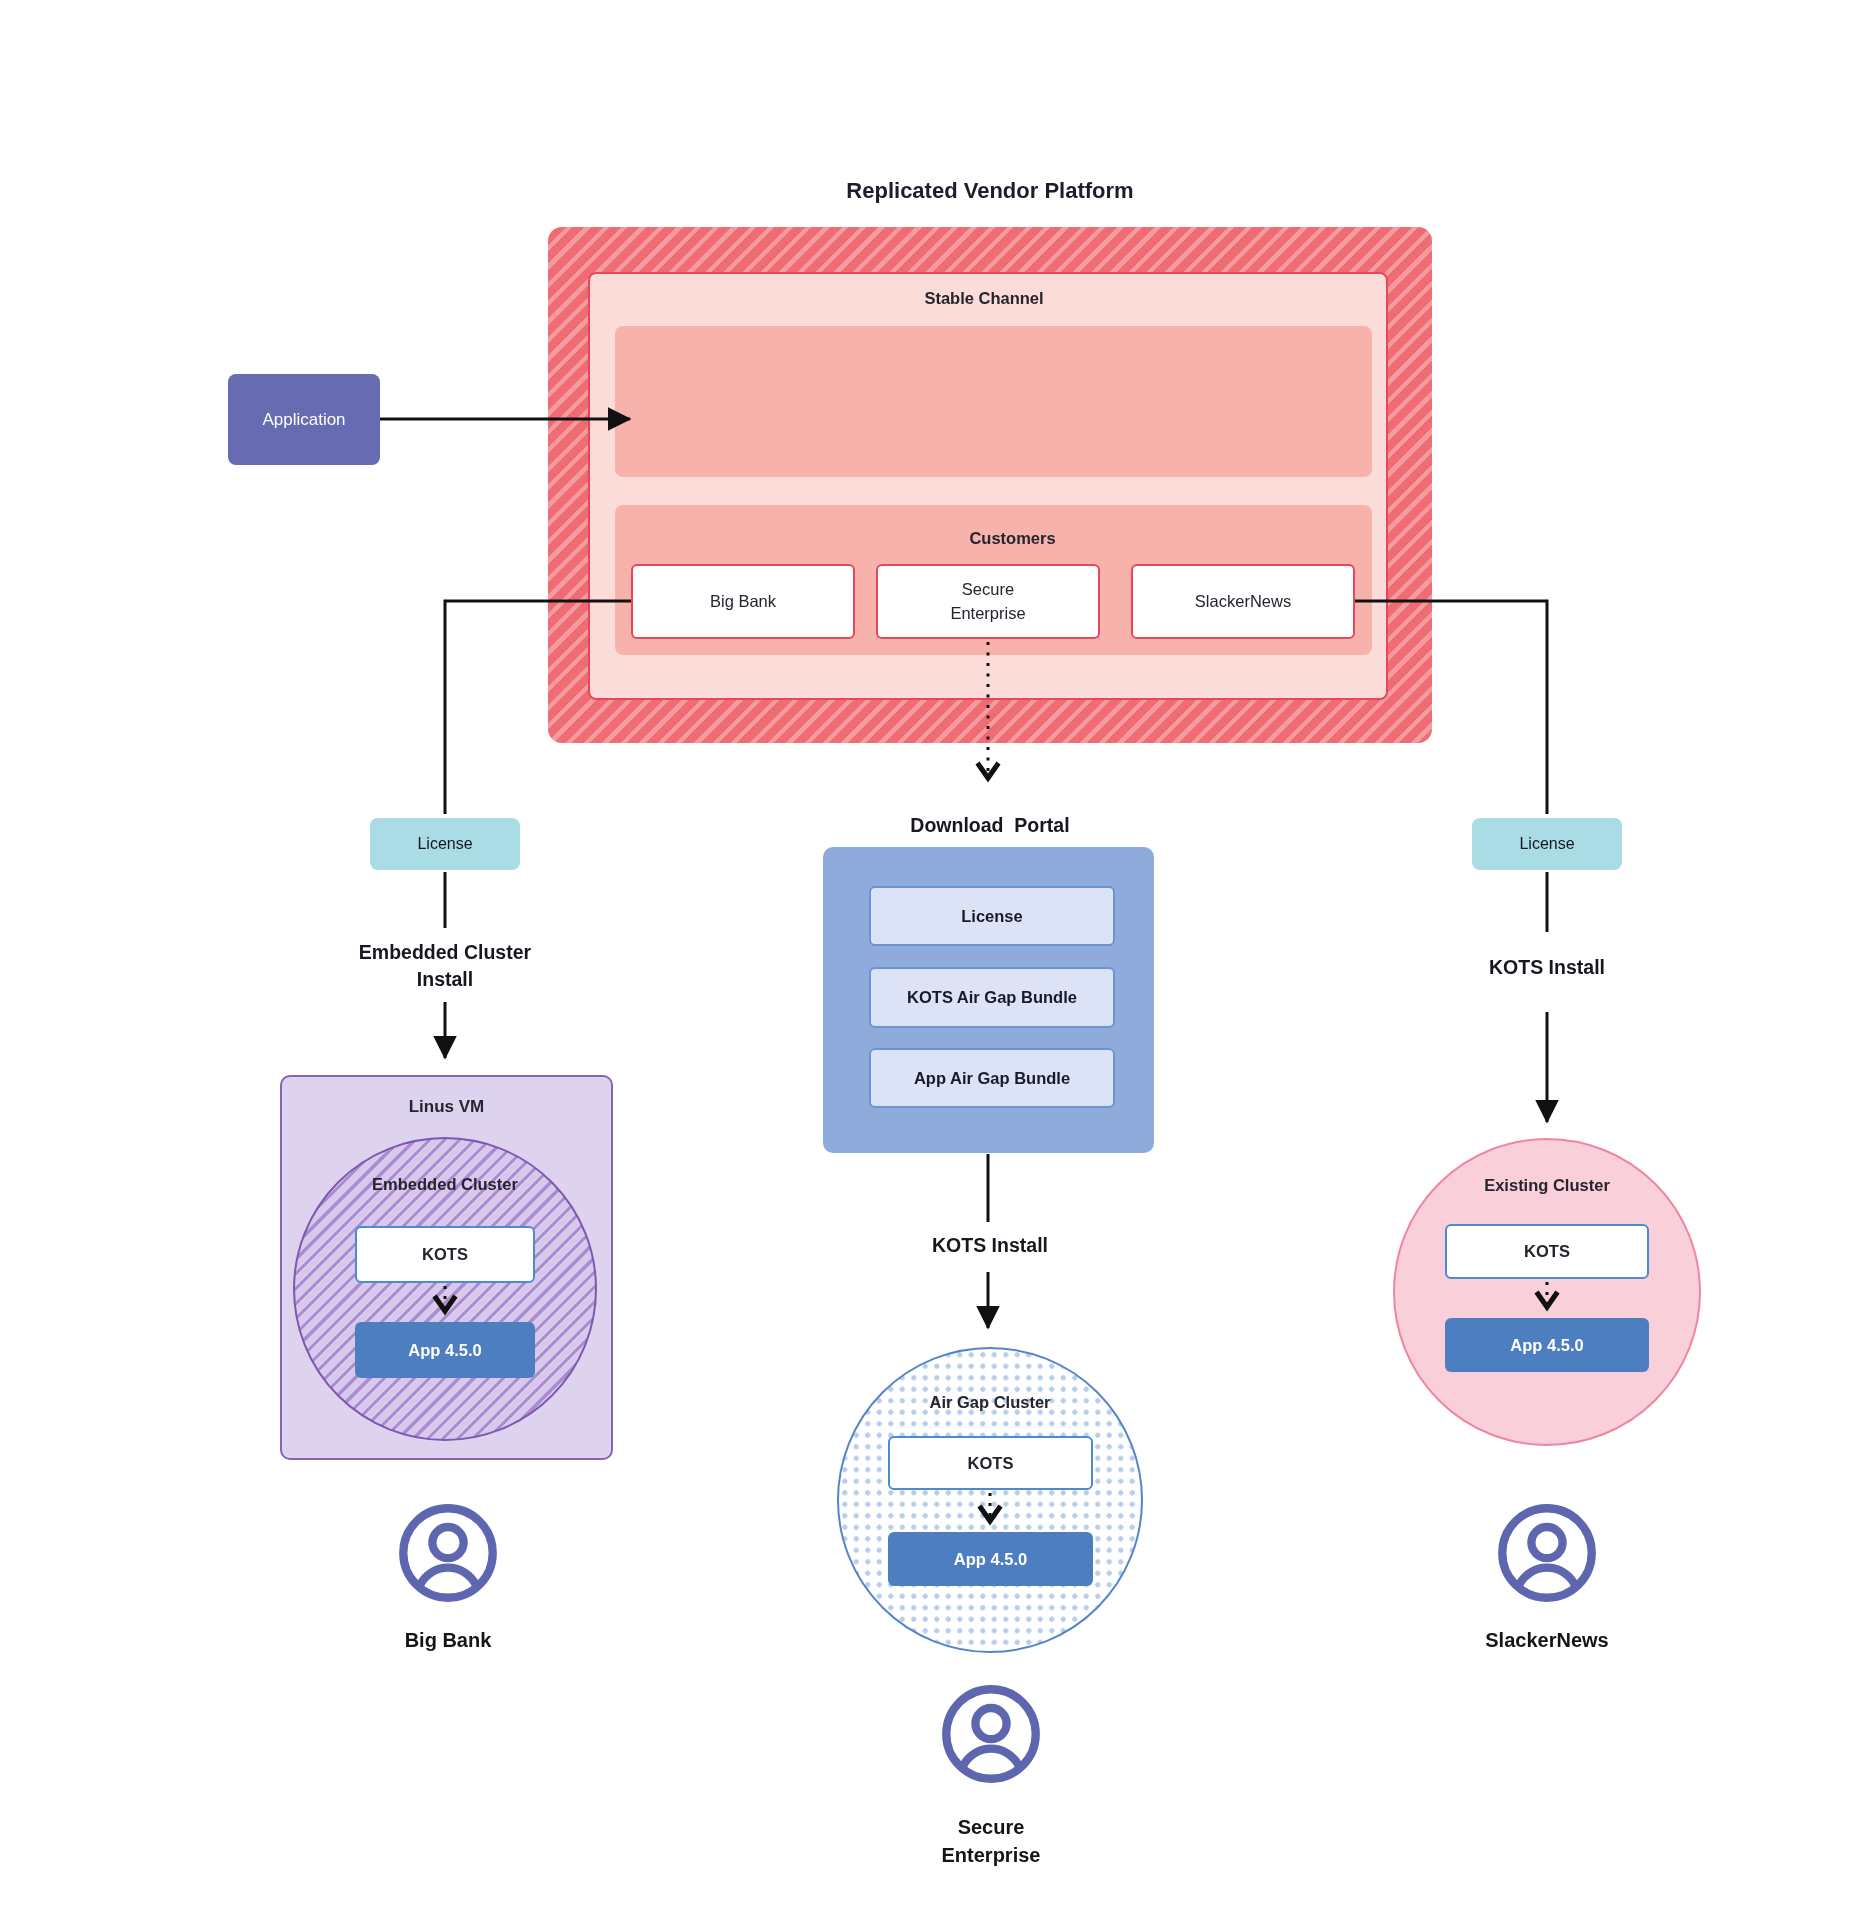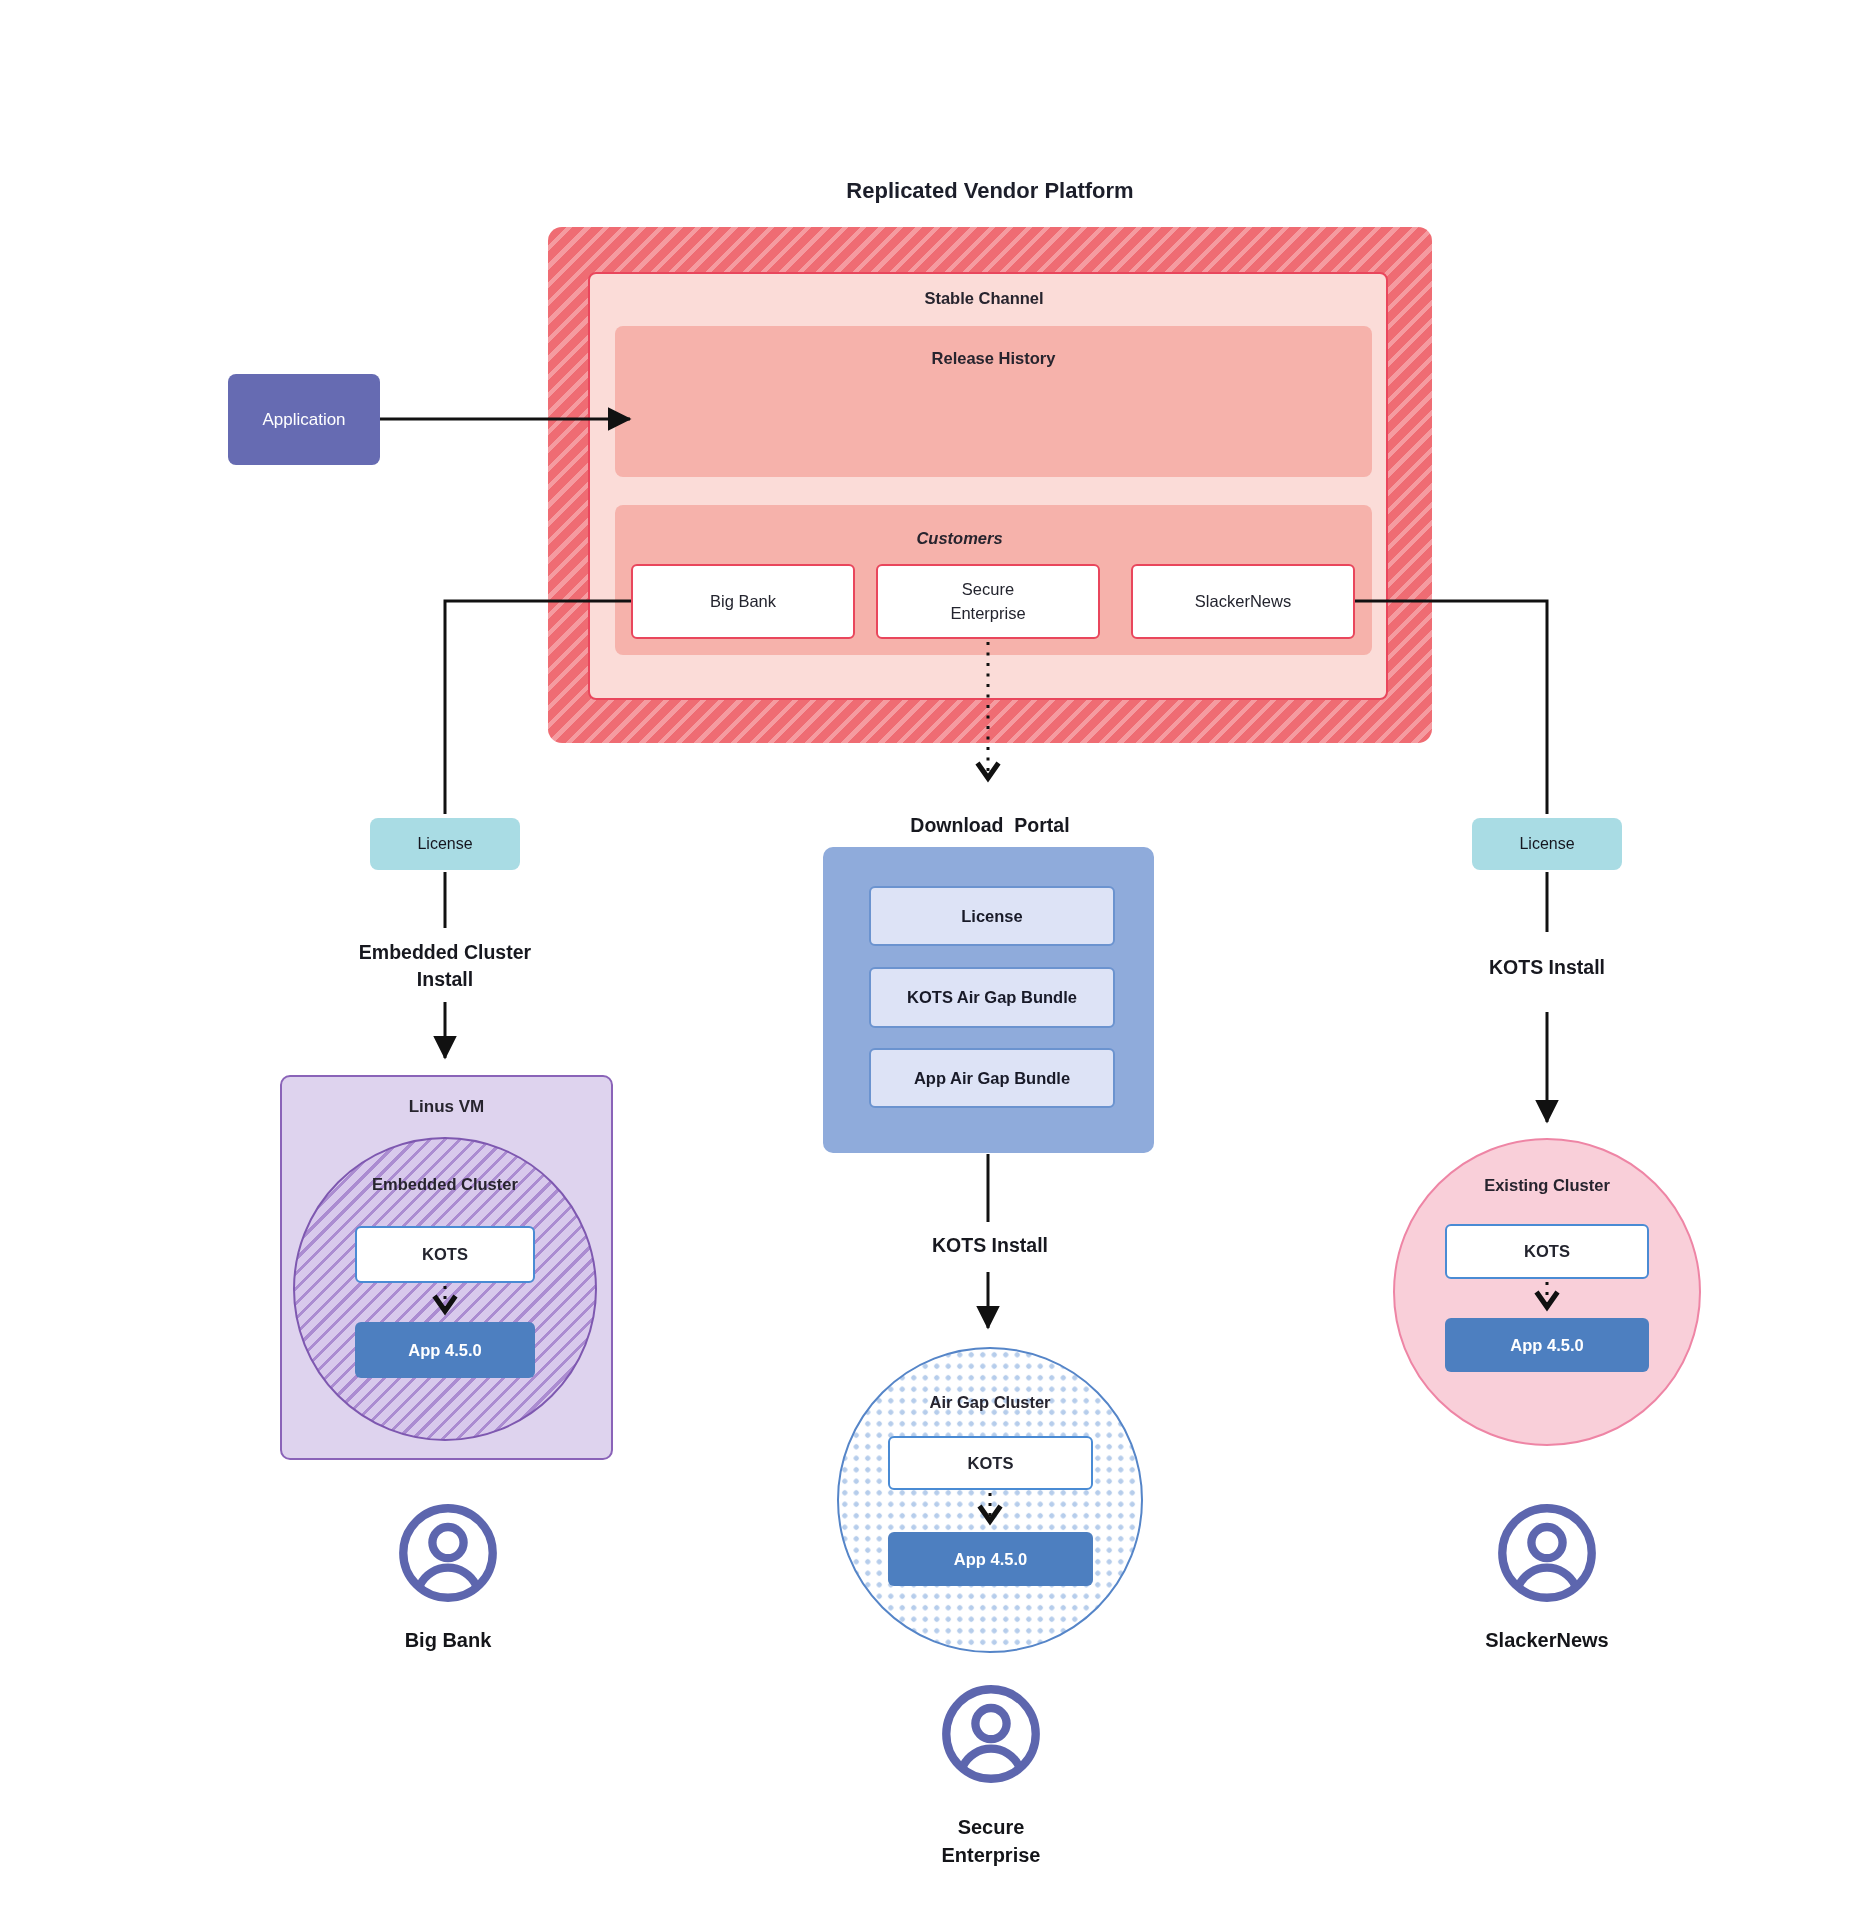--- a/index.html
+++ b/index.html
@@ -83,24 +83,23 @@
 <div class="canvas">
 
   <div class="abs ctr title" style="left:650px;top:176px;width:600px;height:30px;">Replicated Vendor Platform</div>
 
   <div class="abs platform" style="left:508px;top:227px;width:884px;height:516px;"></div>
 
   <div class="abs stable" style="left:548px;top:272px;width:800px;height:428px;"></div>
   <div class="abs ctr section-label" style="left:548px;top:286px;width:792px;height:24px;">Stable Channel</div>
 
   <div class="abs band" style="left:575px;top:326px;width:757px;height:151px;"></div>
-  <div class="abs ctr section-label" style="left:575px;top:346px;width:757px;height:24px;">Release History</div>
 
   <div class="abs band" style="left:575px;top:505px;width:757px;height:150px;"></div>
-  <div class="abs ctr section-label" style="left:541px;top:526px;width:757px;height:24px;font-style:italic;">Customers</div>
+  <div class="abs ctr section-label" style="left:594px;top:526px;width:757px;height:24px;">Customers</div>
   <div class="abs ctr white-red-box" style="left:591px;top:564px;width:224px;height:75px;">Big Bank</div>
   <div class="abs ctr white-red-box two-line" style="left:836px;top:564px;width:224px;height:75px;">Secure
 Enterprise</div>
   <div class="abs ctr white-red-box" style="left:1091px;top:564px;width:224px;height:75px;">SlackerNews</div>
 
   <div class="abs ctr application" style="left:188px;top:374px;width:152px;height:91px;">Application</div>
 
   <div class="abs ctr license-badge" style="left:330px;top:818px;width:150px;height:52px;">License</div>
   <div class="abs ctr flow-label two-line" style="left:255px;top:936px;width:300px;height:60px;">Embedded Cluster
 Install</div>

